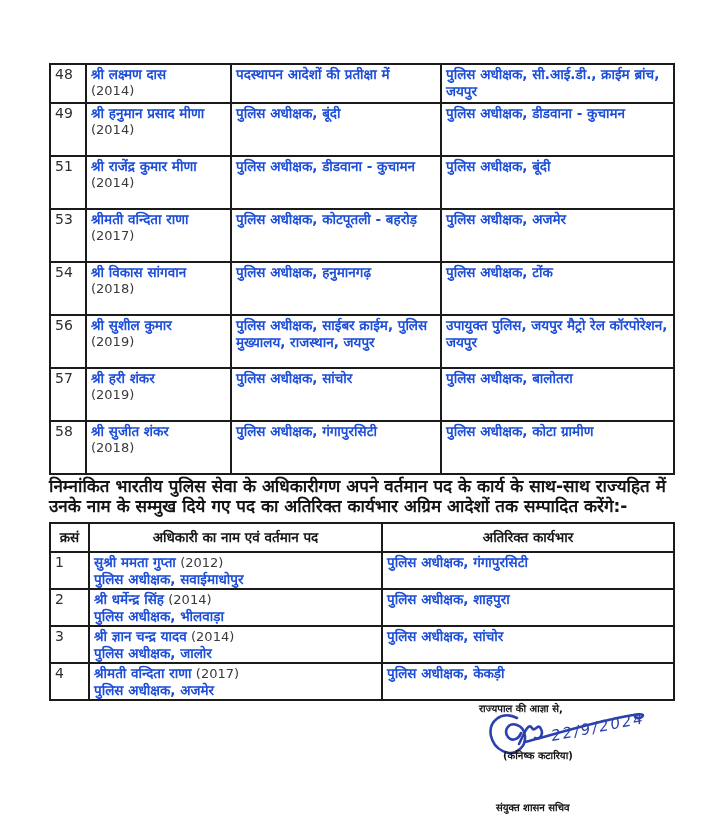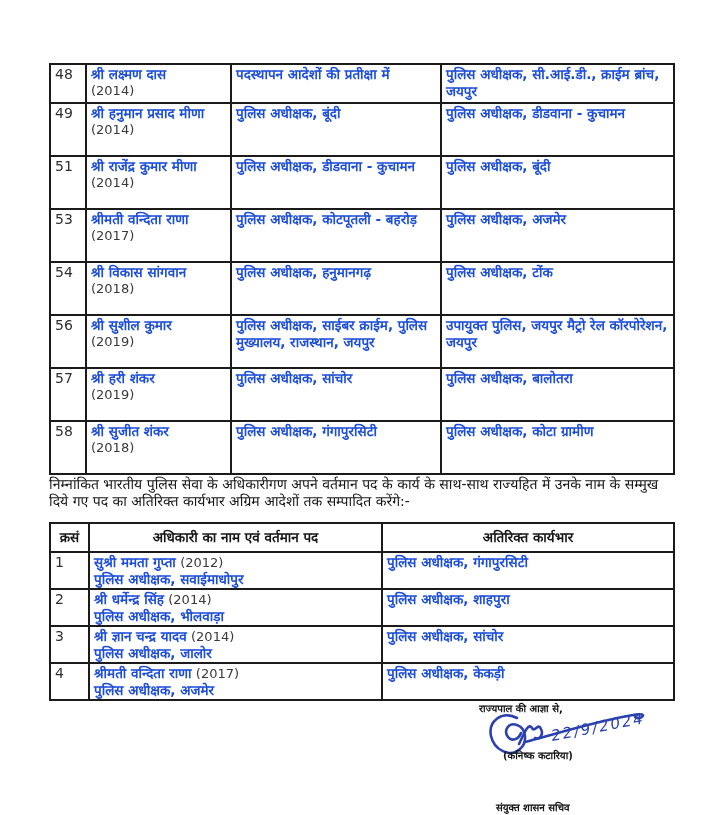--- a/index.html
+++ b/index.html
@@ -19,21 +19,21 @@
   .hi{font-weight:700;color:#1d4ed8;}
   .yr{font-weight:400;color:#3a3a3a;font-size:13px;}
   .sno{font-weight:400;color:#2f2f2f;font-size:14px;}
 
   #table1-wrap{position:absolute;left:49px;top:63px;width:624px;}
   #table1 tr{height:53px;}
   #table1 tr.first{height:39px;}
 
   #para{
     position:absolute;left:49px;top:476px;width:627px;
-    font-size:14px;font-weight:400;line-height:1.2;color:#151515;
+    font-size:17px;font-weight:700;line-height:1.2;color:#151515;
   }
 
   #table2-wrap{position:absolute;left:49px;top:522px;width:624px;}
   #table2 thead tr{height:29px;}
   #table2 tbody tr{height:37px;}
   #table2 th{font-weight:700;text-align:center;vertical-align:middle;padding-top:0;}
   #table2 th.left{text-align:center;}
 
   
   .sig-text{position:absolute;font-weight:700;font-size:10px;color:#151515;white-space:nowrap;}

